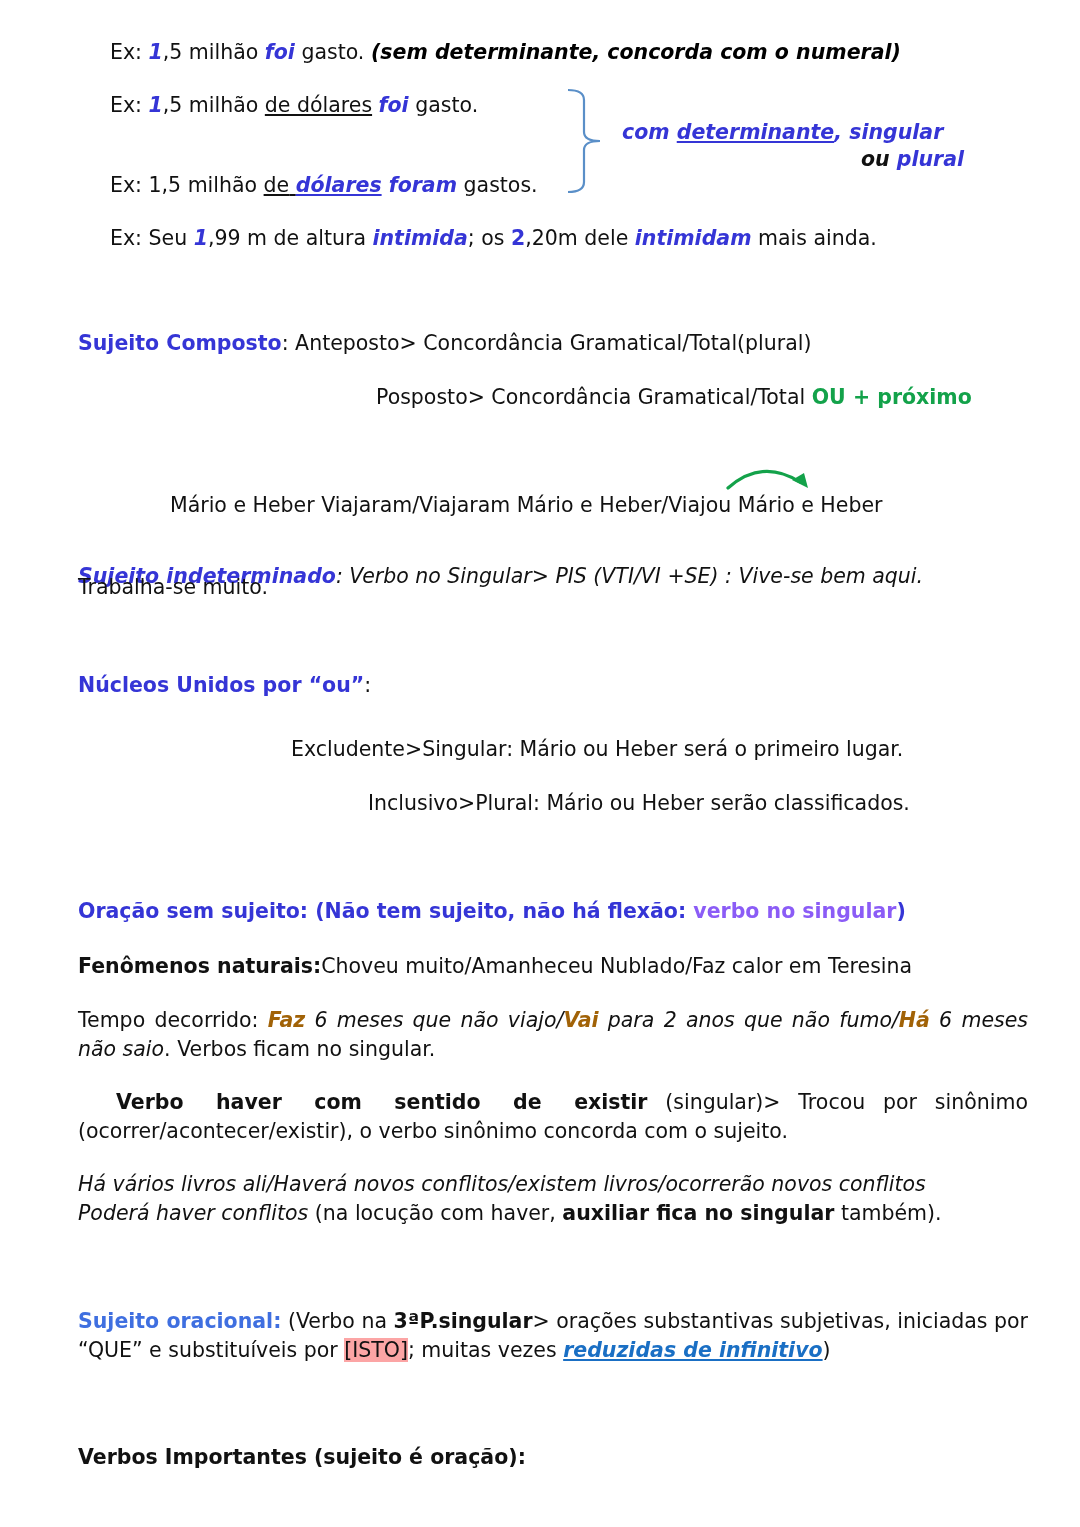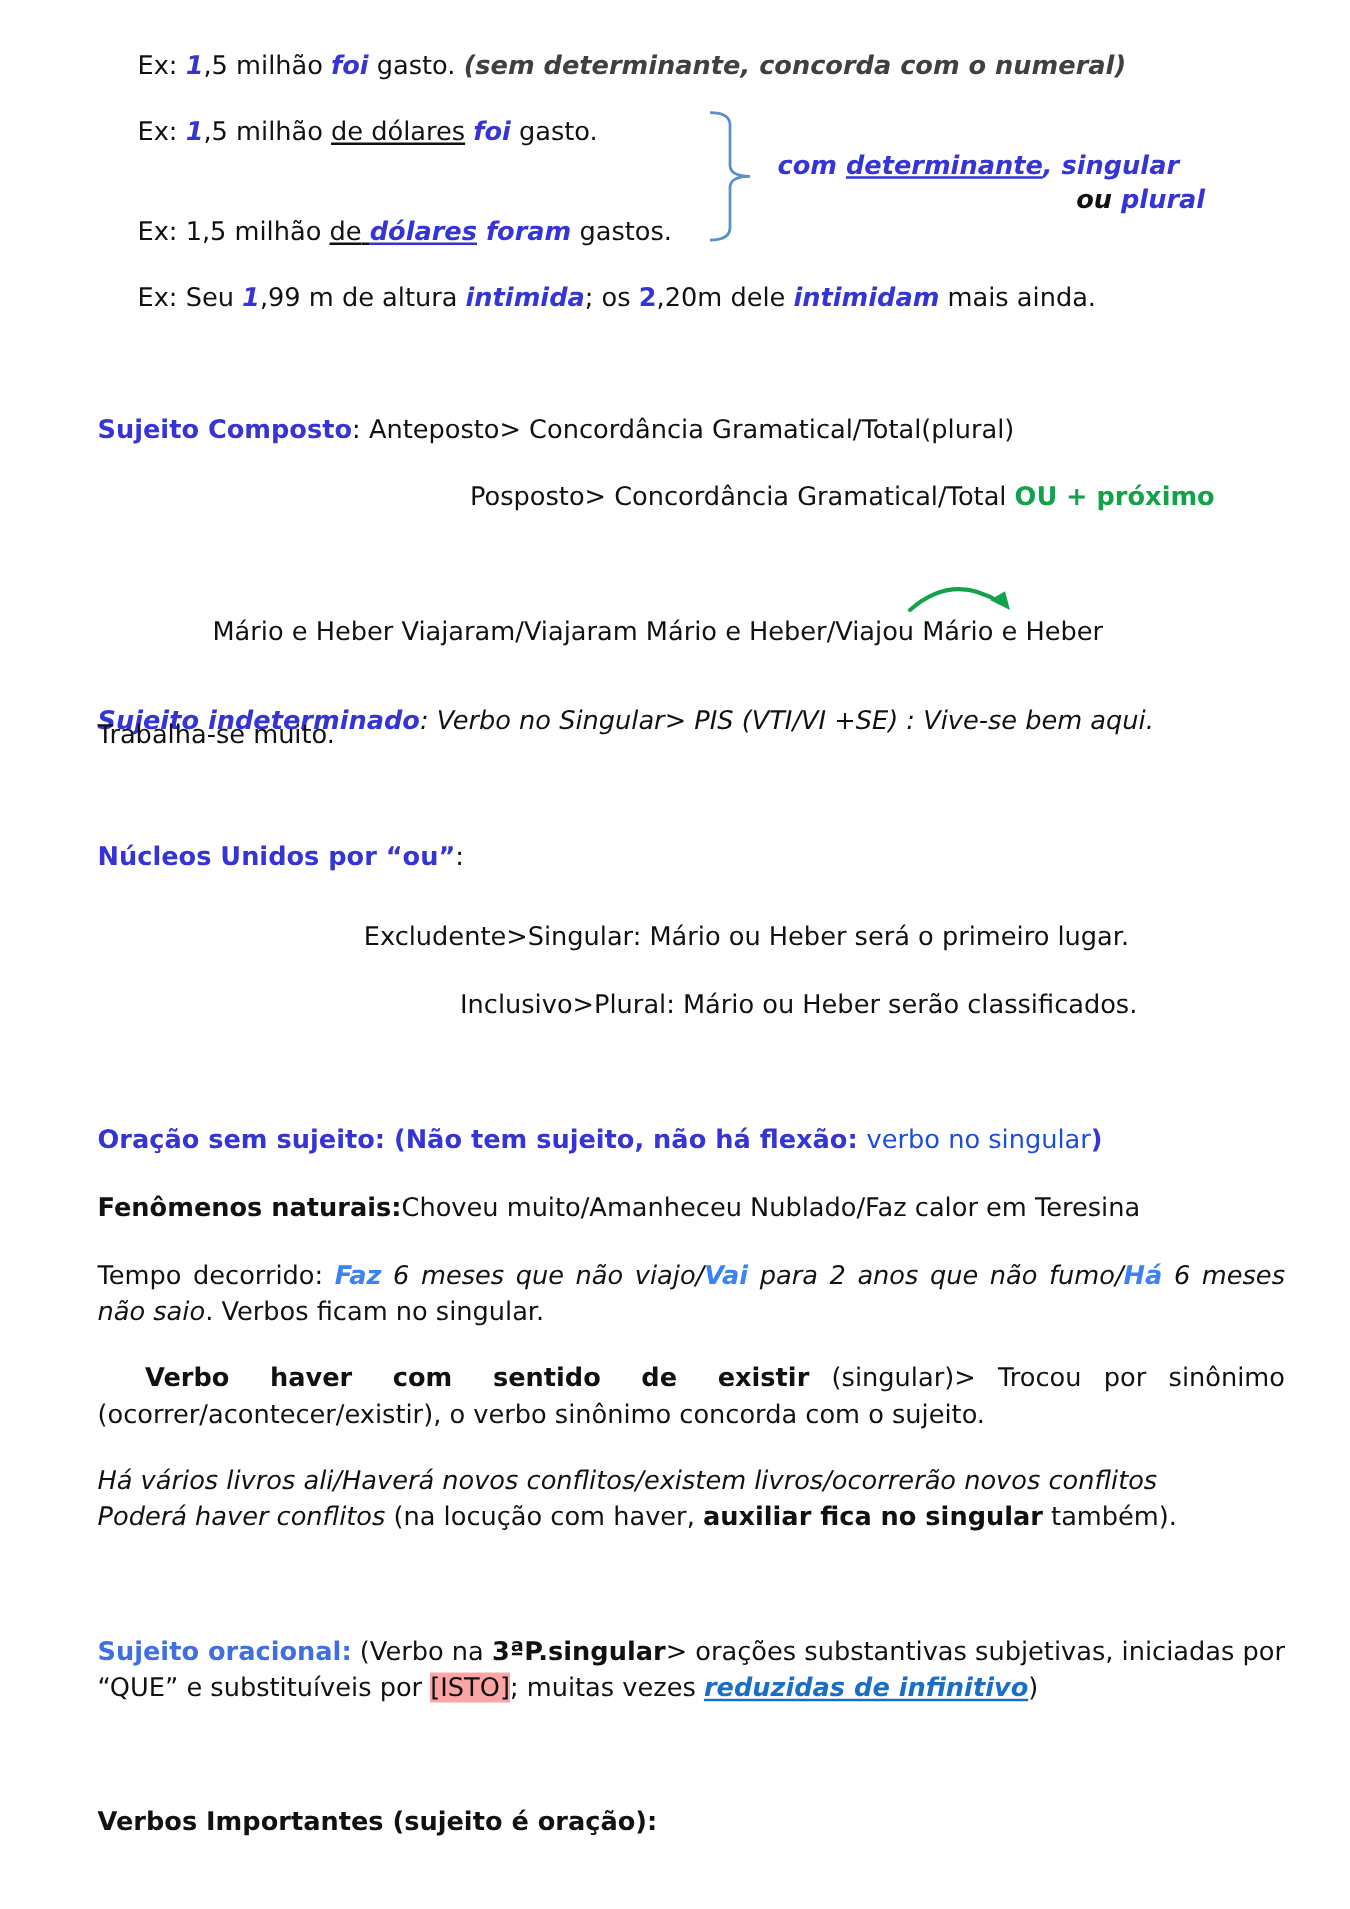--- a/index.html
+++ b/index.html
@@ -3,24 +3,24 @@
 <meta charset="utf-8">
 <style>
   html, body { margin: 0; padding: 0; background: #ffffff; }
   body {
     width: 1080px; height: 1527px; position: relative; overflow: hidden;
     font-family: "DejaVu Sans", sans-serif; font-size: 20.5px; color: #111111;
   }
   .line { position: absolute; white-space: nowrap; line-height: 28px; }
   .blue-b { color: #3535d6; font-weight: bold; }
   .blue-bi { color: #3535d6; font-weight: bold; font-style: italic; }
-  .green-bi { color: #404040; font-weight: bold; font-style: italic; }
+  .green-bi { color: #000000; font-weight: bold; font-style: italic; }
   .green-b { color: #13a24a; font-weight: bold; margin-top: 32px; }
-  .purple-b { color: #1d4ed8; font-weight: normal; }
-  .purple-bi { color: #3b82f6; font-weight: bold; font-style: italic; }
+  .purple-b { color: #8b5cf6; font-weight: bold; }
+  .purple-bi { color: #a16207; font-weight: bold; font-style: italic; }
   .lightblue-b { color: #3f6fe0; font-weight: bold; }
   .link-bi { color: #1a6fc4; font-weight: bold; font-style: italic; text-decoration: underline; }
   .b { font-weight: bold; }
   .i { font-style: italic; }
   .bi { font-weight: bold; font-style: italic; }
   .u { text-decoration: underline; }
   .hl { background: #fca5a5; }
   .justify { position: absolute; left: 78px; width: 950px; line-height: 29px; text-align: justify; white-space: normal; }
 </style>
 </head>

